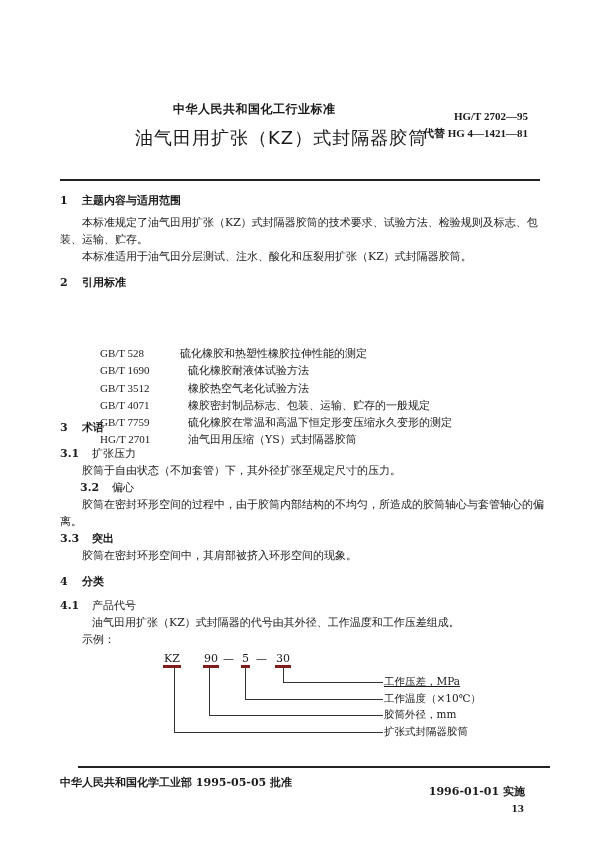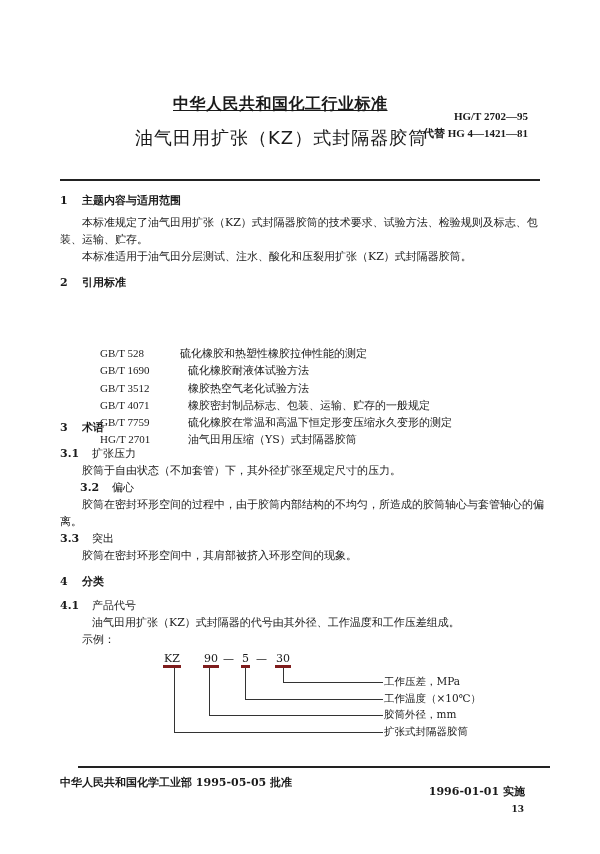--- a/index.html
+++ b/index.html
@@ -2,21 +2,21 @@
 <html><head>
 <meta charset="utf-8">
 <style>
   html, body { margin:0; padding:0; background:#ffffff; }
   body {
     width:600px; height:854px; position:relative; overflow:hidden;
     font-family: "DejaVu Serif", "Liberation Serif", serif;
     color:#1a1a1a;
   }
   .abs { position:absolute; white-space:nowrap; }
-  .hdr-org { left:173px; top:94px; font-size:16px; font-family:"DejaVu Sans","Liberation Sans",sans-serif; font-weight:bold; letter-spacing:0.5px;text-decoration:underline; }
+  .hdr-org { left:173px; top:101px; font-size:12px; font-family:"DejaVu Sans","Liberation Sans",sans-serif; font-weight:bold; letter-spacing:0.5px; }
   .std-no { right:72px; top:108px; font-size:11px; font-weight:bold; font-family:"Liberation Serif",serif; text-align:right; line-height:17px; }
   .title { left:135px; top:126px; font-size:18px; font-family:"DejaVu Sans","Liberation Sans",sans-serif; letter-spacing:1px; }
   .rule { position:absolute; height:2px; background:#222; }
   .sec { font-size:11px; font-weight:bold; }
   .sec .num { display:inline-block; width:22px; }
   .txt { font-size:11px; }
   .ref { font-size:11px; }
   .ref .code { display:inline-block; width:80px; font-family:"Liberation Serif",serif; }
   .diag-line { position:absolute; background:#333; }
   .footer-l { left:60px; top:775px; font-size:11px; font-weight:bold; }
@@ -61,21 +61,21 @@
 <div class="abs sec" style="left:60px; top:446px;">
   <span class="num" style="width:32px;">3.1</span><span style="font-weight:normal;">扩张压力</span>
 </div>
 <div class="abs txt" style="left:82px; top:463px;">胶筒于自由状态（不加套管）下，其外径扩张至规定尺寸的压力。</div>
 <div class="abs sec" style="left:60px; top:480px;margin-left:20px;">
   <span class="num" style="width:32px;">3.2</span><span style="font-weight:normal;">偏心</span>
 </div>
 <div class="abs txt" style="left:82px; top:497px;">胶筒在密封环形空间的过程中，由于胶筒内部结构的不均匀，所造成的胶筒轴心与套管轴心的偏</div>
 <div class="abs txt" style="left:60px; top:514px;">离。</div>
 <div class="abs sec" style="left:60px; top:531px;">
-  <span class="num" style="width:32px;">3.3</span><span style="font-weight:normal;text-align:right;">突出</span>
+  <span class="num" style="width:32px;">3.3</span><span style="font-weight:bold;text-align:right;">突出</span>
 </div>
 <div class="abs txt" style="left:82px; top:548px;">胶筒在密封环形空间中，其肩部被挤入环形空间的现象。</div>
 
 <div class="abs sec" style="left:60px; top:574px;">
   <span class="num">4</span><span>分类</span>
 </div>
 <div class="abs sec" style="left:60px; top:598px;">
   <span class="num" style="width:32px;">4.1</span><span style="font-weight:normal;">产品代号</span>
 </div>
 <div class="abs txt" style="left:92px; top:615px;">油气田用扩张（KZ）式封隔器的代号由其外径、工作温度和工作压差组成。</div>
@@ -91,21 +91,21 @@
 
   <div class="diag-line" style="left:283px; top:668px; width:1px; height:15px;"></div>
   <div class="diag-line" style="left:283px; top:682px; width:100px; height:1px;"></div>
   <div class="diag-line" style="left:245px; top:668px; width:1px; height:32px;"></div>
   <div class="diag-line" style="left:245px; top:699px; width:138px; height:1px;"></div>
   <div class="diag-line" style="left:209px; top:668px; width:1px; height:48px;"></div>
   <div class="diag-line" style="left:209px; top:715px; width:174px; height:1px;"></div>
   <div class="diag-line" style="left:174px; top:668px; width:1px; height:65px;"></div>
   <div class="diag-line" style="left:174px; top:732px; width:209px; height:1px;"></div>
 
-  <span class="abs" style="left:384px; top:675px; font-size:10.5px;">工作压差，MPa</span>
+  <span class="abs" style="left:384px; top:675px; font-size:10.5px;text-decoration:underline;">工作压差，MPa</span>
   <span class="abs" style="left:384px; top:692px; font-size:10.5px;">工作温度（×10℃）</span>
   <span class="abs" style="left:384px; top:708px; font-size:10.5px;">胶筒外径，mm</span>
   <span class="abs" style="left:384px; top:725px; font-size:10.5px;">扩张式封隔器胶筒</span>
 </div>
 
 <div class="rule" style="left:78px; top:766px; width:472px;"></div>
 
 <div class="abs footer-l">中华人民共和国化学工业部 1995-05-05 批准</div>
 <div class="abs footer-r">1996-01-01 实施</div>
 <div class="abs pageno">13</div>

